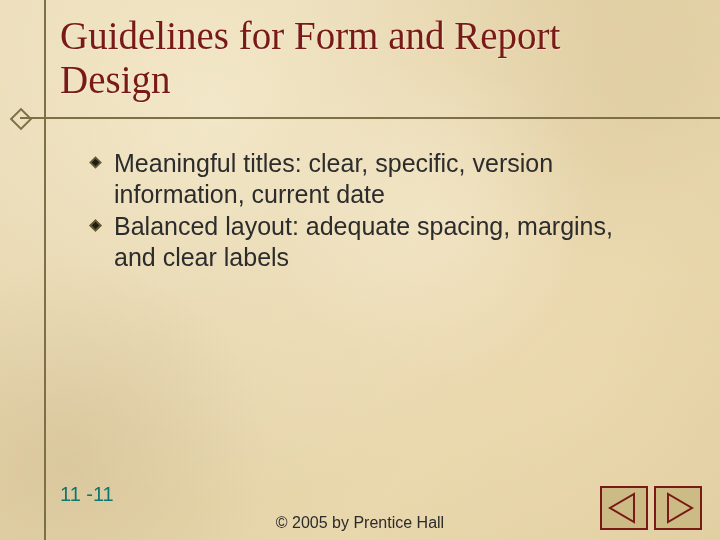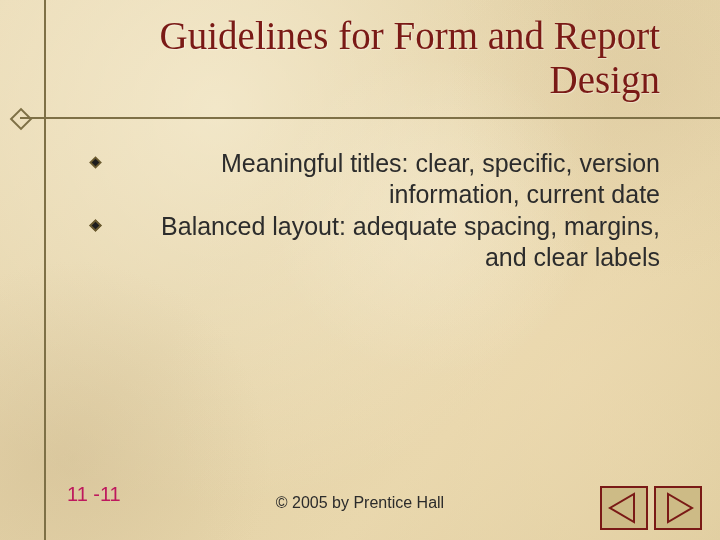--- a/index.html
+++ b/index.html
@@ -24,21 +24,21 @@
     position: absolute;
     inset: 0;
     background:
       radial-gradient(circle at 10% 85%, rgba(200,180,140,0.35), transparent 25%),
       radial-gradient(circle at 60% 40%, rgba(255,250,235,0.25), transparent 30%),
       radial-gradient(circle at 90% 15%, rgba(210,190,150,0.3), transparent 25%);
     pointer-events: none;
   }
   .title {
     position: relative;
-    text-align: right;
+    text-align: left;
     color: #7a1a16;
     font-family: "Times New Roman", Times, serif;
     font-size: 39px;
     line-height: 1.12;
     padding: 14px 60px 6px 60px;
     text-shadow: 1px 1px 1px rgba(255,255,255,0.4);
   }
   .hline {
     position: absolute;
     left: 20px;
@@ -66,46 +66,45 @@
     background: rgba(0,0,0,0);
   }
   .content {
     position: absolute;
     left: 88px;
     right: 60px;
     top: 148px;
     color: #2c2c2c;
     font-size: 25px;
     line-height: 1.22;
-    text-align: right;
   }
   .item {
     position: relative;
     padding-left: 26px;
     margin-bottom: 2px;
   }
   .bullet {
     position: absolute;
     left: 0;
     top: 7px;
   }
   .bullet svg { display: block; }
   .pagenum {
     position: absolute;
-    left: 67px;
+    left: 60px;
     bottom: 34px;
     font-family: Arial, sans-serif;
     font-size: 20px;
-    color: #be185d;
+    color: #0f766e;
   }
   .copyright {
     position: absolute;
     left: 0;
     right: 0;
-    bottom: 28px;
+    bottom: 8px;
     text-align: center;
     font-family: Arial, sans-serif;
     font-size: 16px;
     color: #2b2b2b;
   }
   .nav {
     position: absolute;
     right: 18px;
     bottom: 10px;
     display: flex;

